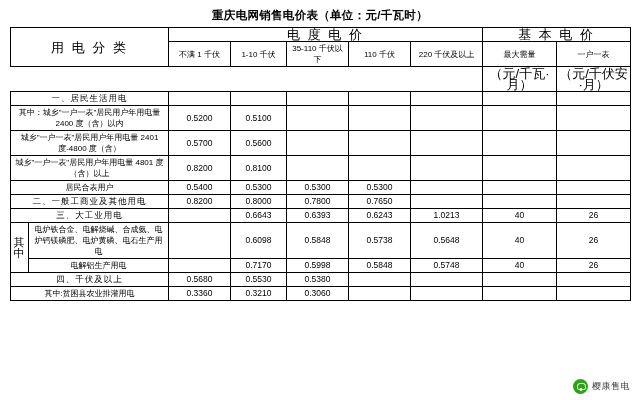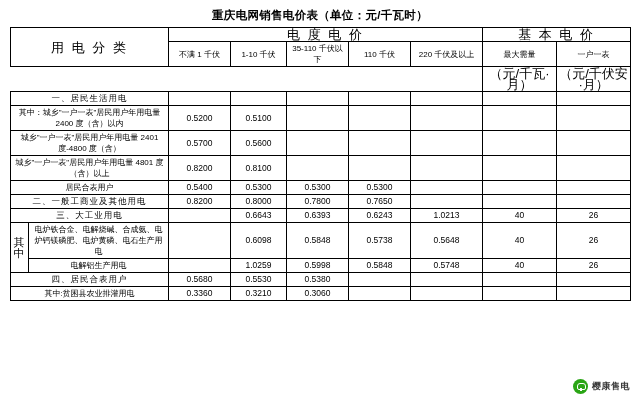--- a/index.html
+++ b/index.html
@@ -84,21 +84,20 @@
     line-height: 11px;
   }
   .wm {
     position: absolute;
     right: 10px;
     bottom: 6px;
     display: flex;
     align-items: center;
     gap: 4px;
     background: rgba(255,255,255,0.0);
-    font-weight: bold;
   }
   .wm-logo {
     width: 15px;
     height: 15px;
     border-radius: 50%;
     background: #2aa515;
     position: relative;
     flex: 0 0 auto;
   }
   .wm-logo:before {
@@ -259,30 +258,30 @@
         <td class="num">0.5848</td>
         <td class="num">0.5738</td>
         <td class="num">0.5648</td>
         <td class="num">40</td>
         <td class="num">26</td>
       </tr>
 
       <tr>
         <td class="cat-indent">电解铝生产用电</td>
         <td class="num"></td>
-        <td class="num">1.0259</td>
+        <td class="num">0.7170</td>
         <td class="num">0.5998</td>
         <td class="num">0.5848</td>
         <td class="num">0.5748</td>
         <td class="num">40</td>
         <td class="num">26</td>
       </tr>
 
       <tr>
-        <td class="cat-title cat-lead" colspan="2">四、居民合表用户</td>
+        <td class="cat-title cat-lead" colspan="2">四、千伏及以上</td>
         <td class="num">0.5680</td>
         <td class="num">0.5530</td>
         <td class="num">0.5380</td>
         <td class="num"></td>
         <td class="num"></td>
         <td class="num"></td>
         <td class="num"></td>
       </tr>
 
       <tr>

